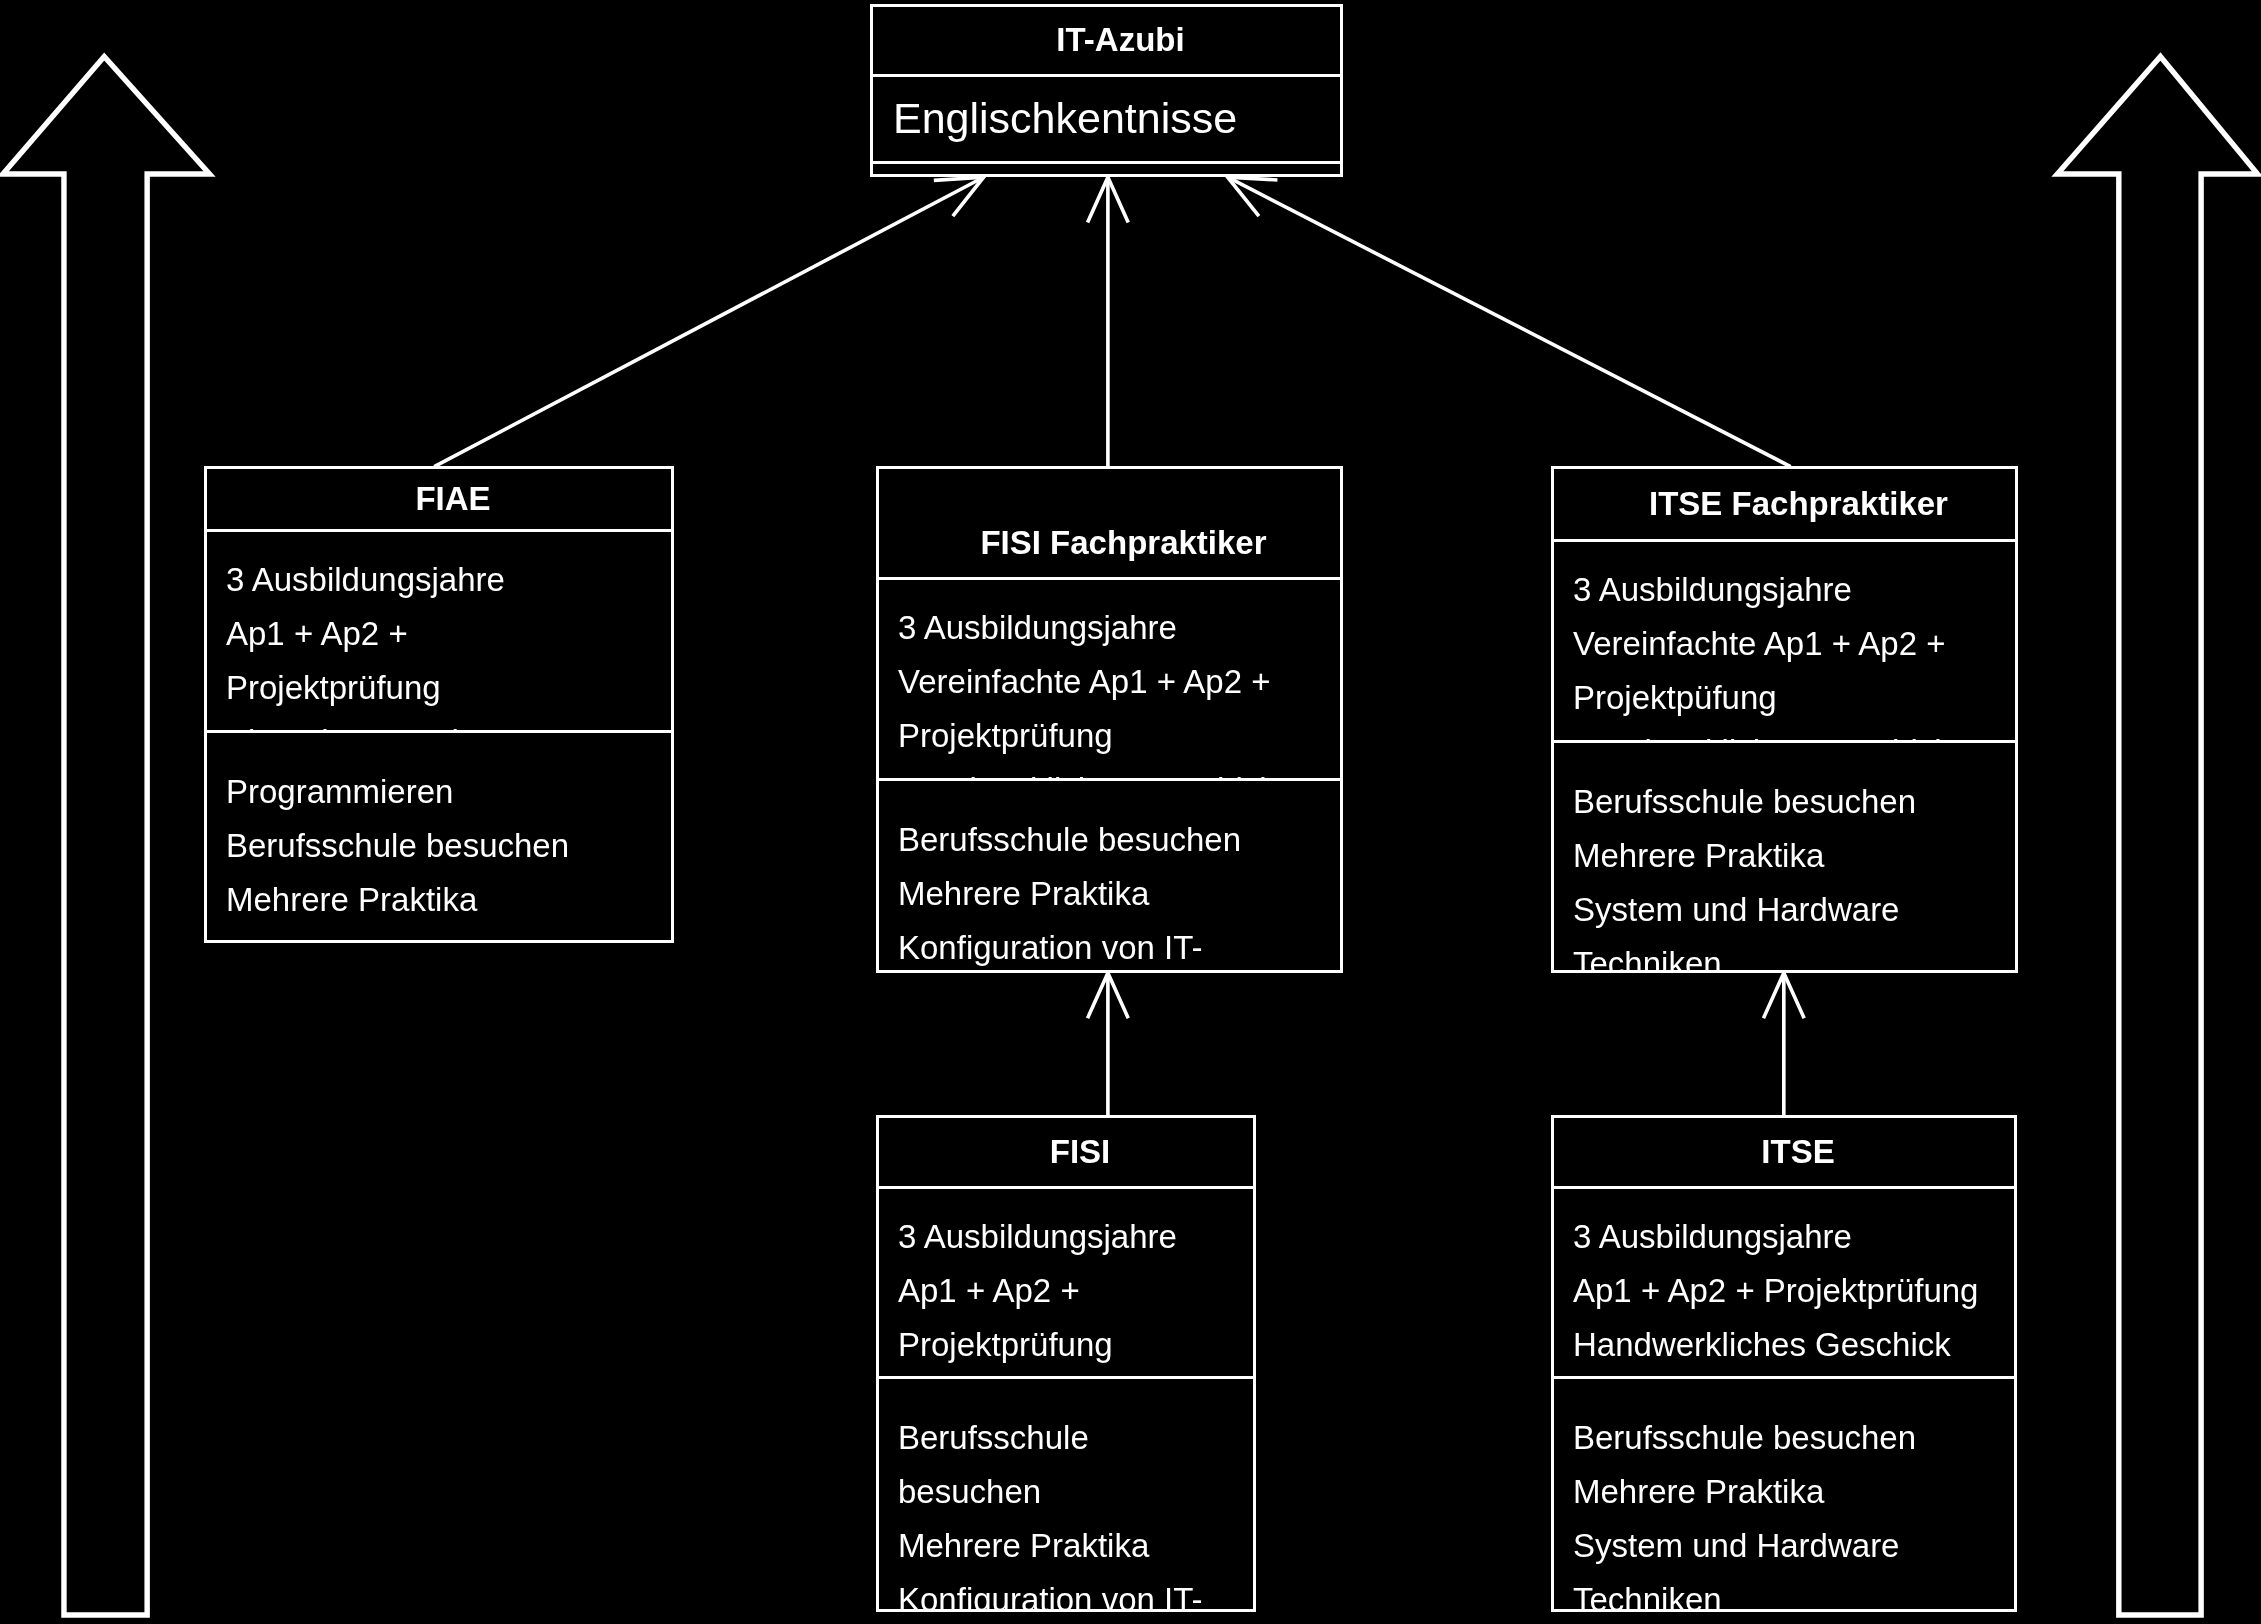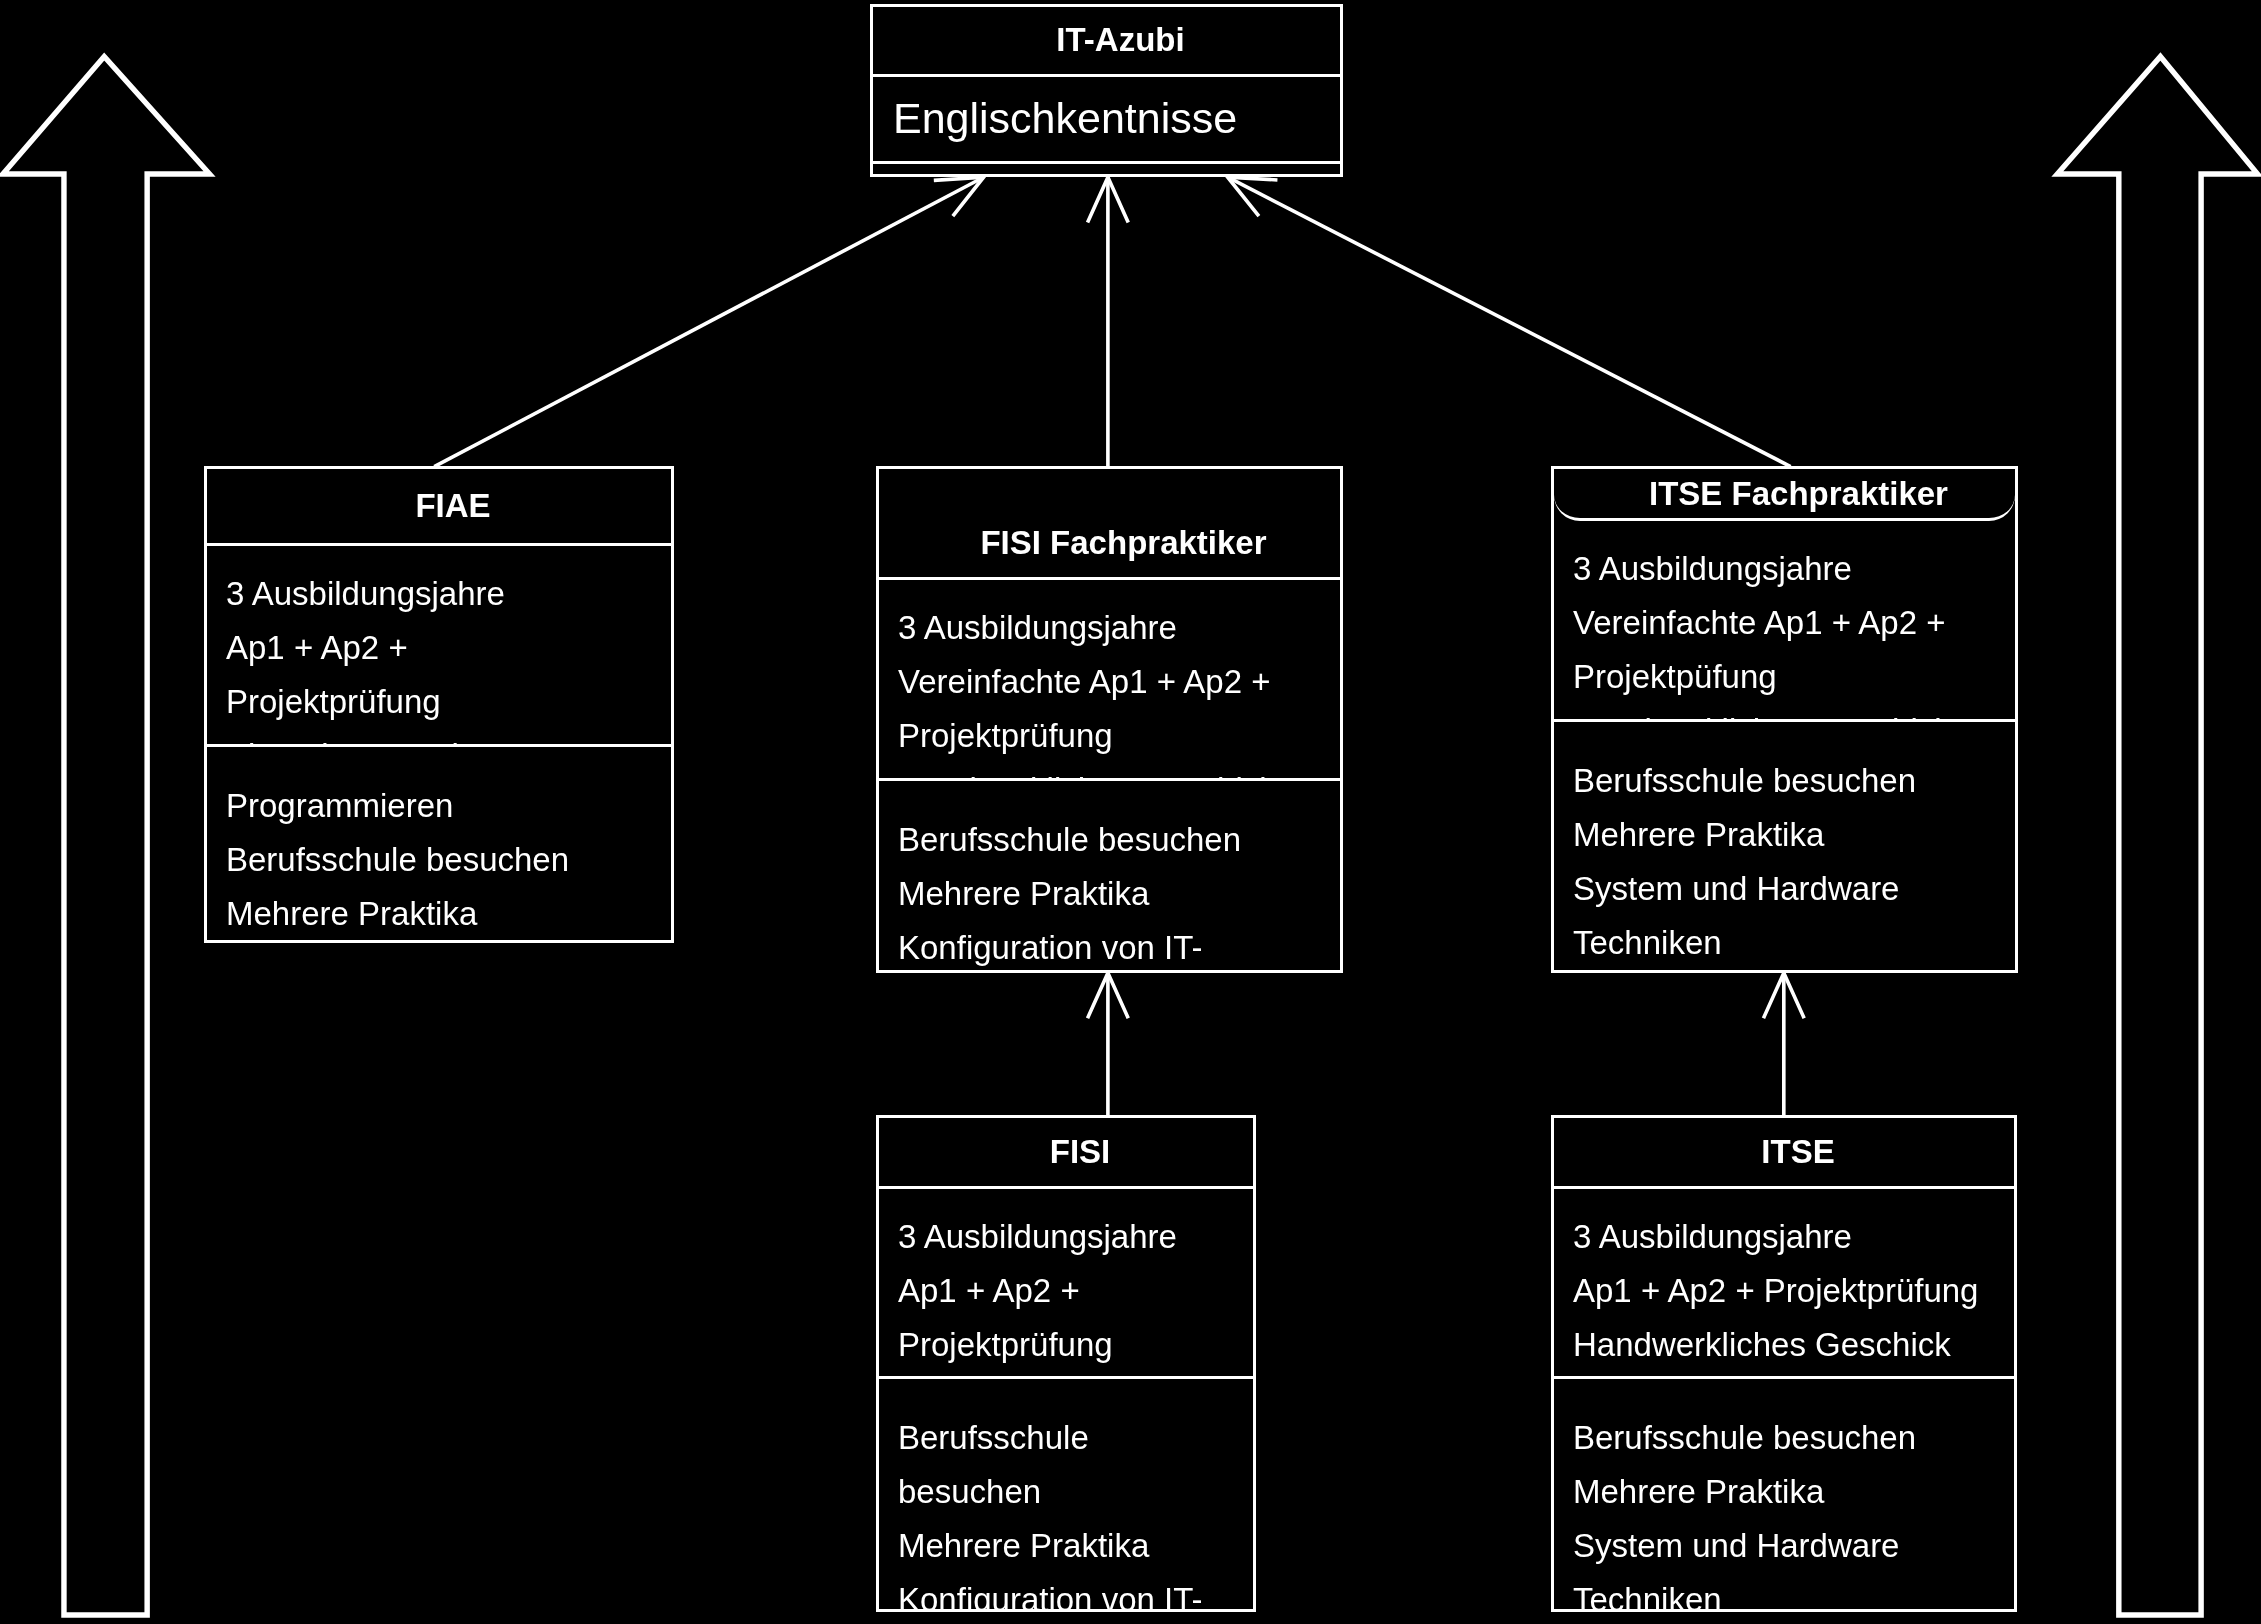--- a/index.html
+++ b/index.html
@@ -73,21 +73,21 @@
     </g>
   </svg>
 
   <div class="uml-box" style="left:870px; top:3.6px; width:473px; height:173px;">
     <div class="uml-title" style="height:70px;">IT-Azubi</div>
     <div class="uml-attr" style="height:87px;">Englischkentnisse</div>
     <div class="uml-empty"></div>
   </div>
 
   <div class="uml-box" style="left:204px; top:466px; width:470px; height:477px;">
-    <div class="uml-title" style="height:77px;">FIAE</div>
+    <div class="uml-title" style="height:63px;">FIAE</div>
     <div class="uml-sec" style="height:201px;">3 Ausbildungsjahre
 Ap1 + Ap2 +
 Projektprüfung
 Abstraktes Denken</div>
     <div class="uml-sec last">Programmieren
 Berufsschule besuchen
 Mehrere Praktika</div>
   </div>
 
   <div class="uml-box" style="left:876px; top:466px; width:467px; height:507px;">
@@ -96,21 +96,21 @@
 Vereinfachte Ap1 + Ap2 +
 Projektprüfung
 Handwerkliches Geschick</div>
     <div class="uml-sec last">Berufsschule besuchen
 Mehrere Praktika
 Konfiguration von IT-
 systemen und Netzwerken</div>
   </div>
 
   <div class="uml-box" style="left:1551px; top:466px; width:467px; height:507px;">
-    <div class="uml-title" style="height:52px;border-radius:27px;">ITSE Fachpraktiker</div>
+    <div class="uml-title" style="height:73px;">ITSE Fachpraktiker</div>
     <div class="uml-sec" style="height:201px;">3 Ausbildungsjahre
 Vereinfachte Ap1 + Ap2 +
 Projektpüfung
 Handwerkliches Geschick</div>
     <div class="uml-sec last">Berufsschule besuchen
 Mehrere Praktika
 System und Hardware
 Techniken</div>
   </div>
 

